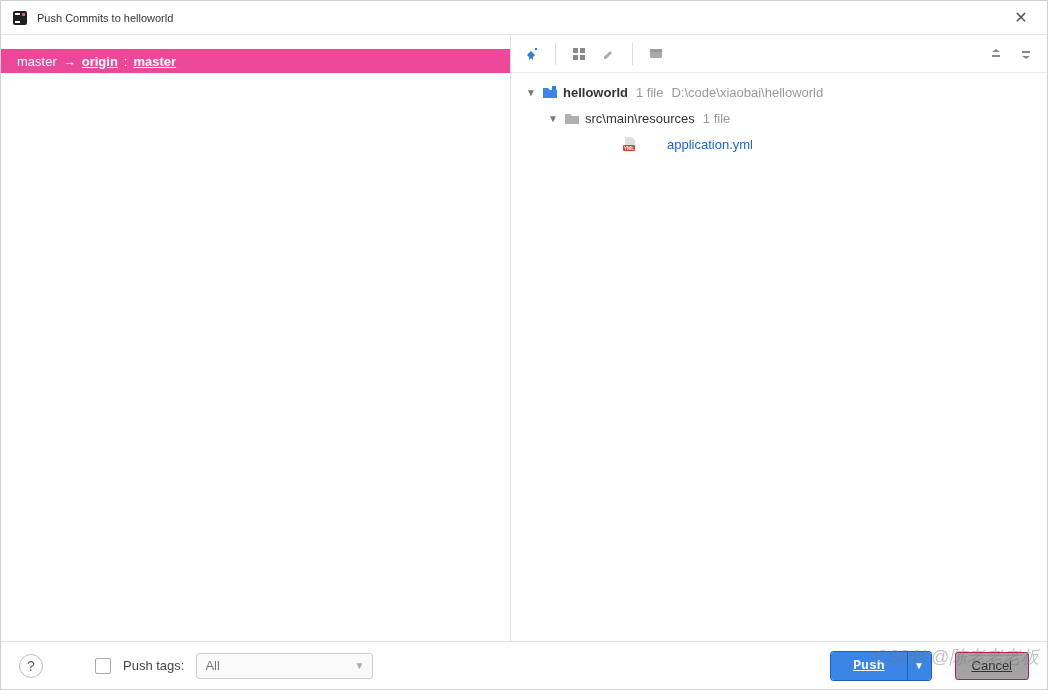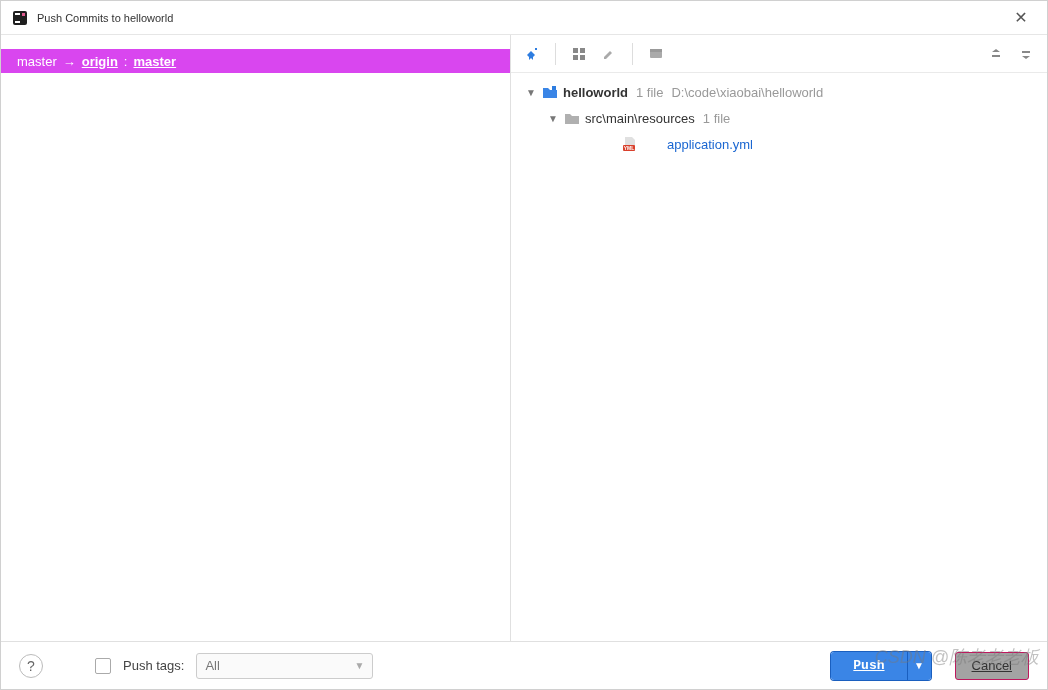--- a/index.html
+++ b/index.html
@@ -60,21 +60,21 @@
     display: flex;
     flex-direction: column;
     overflow: hidden;
   }
 
   
   .left-blank-top {
     height: 14px;
   }
   .branch-row {
-    background: #d946ef;
+    background: #ec4899;
     color: #fff;
     height: 24px;
     display: flex;
     align-items: center;
     padding: 0 16px;
     gap: 6px;
   }
   .branch-row a {
     color: #fff;
     text-decoration: underline;

